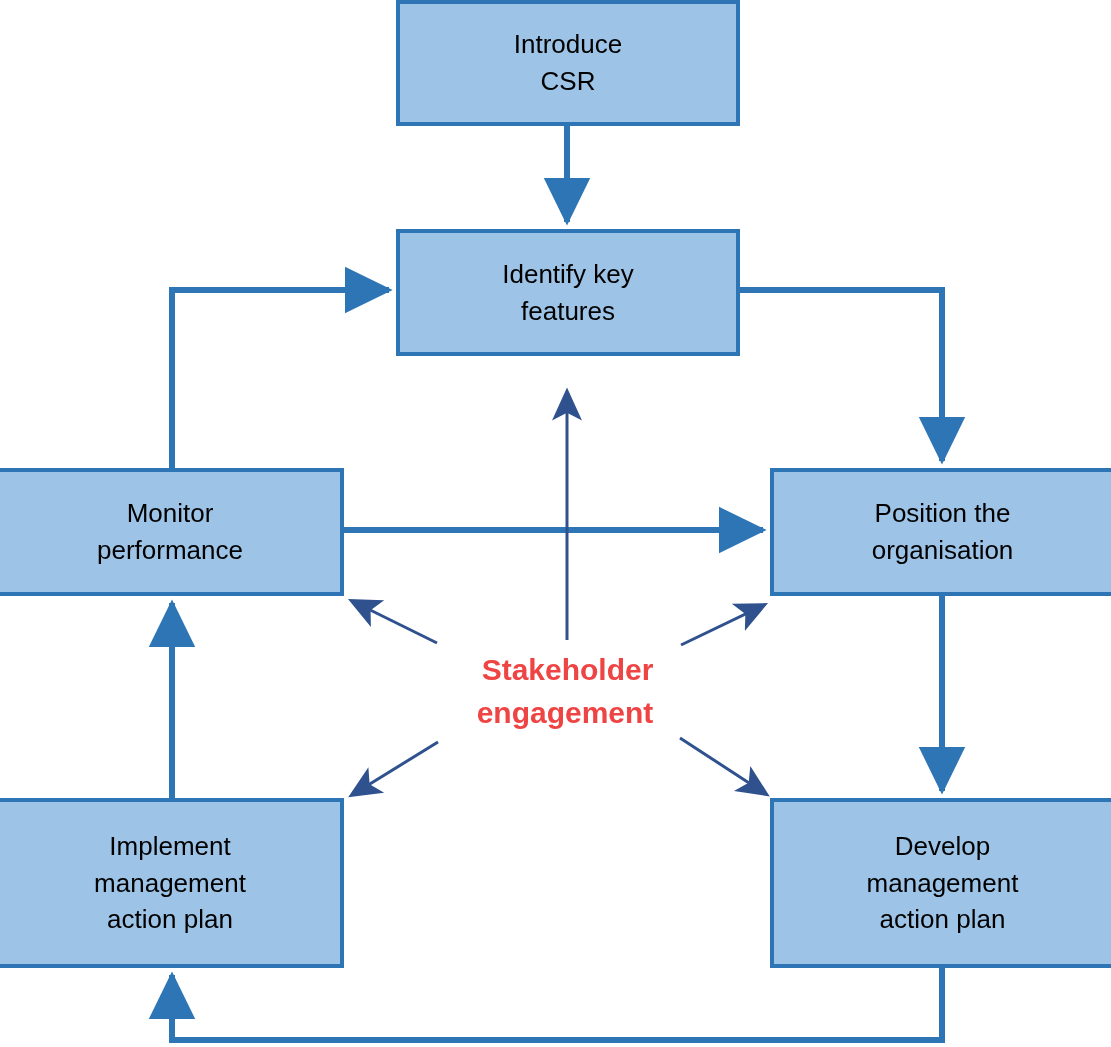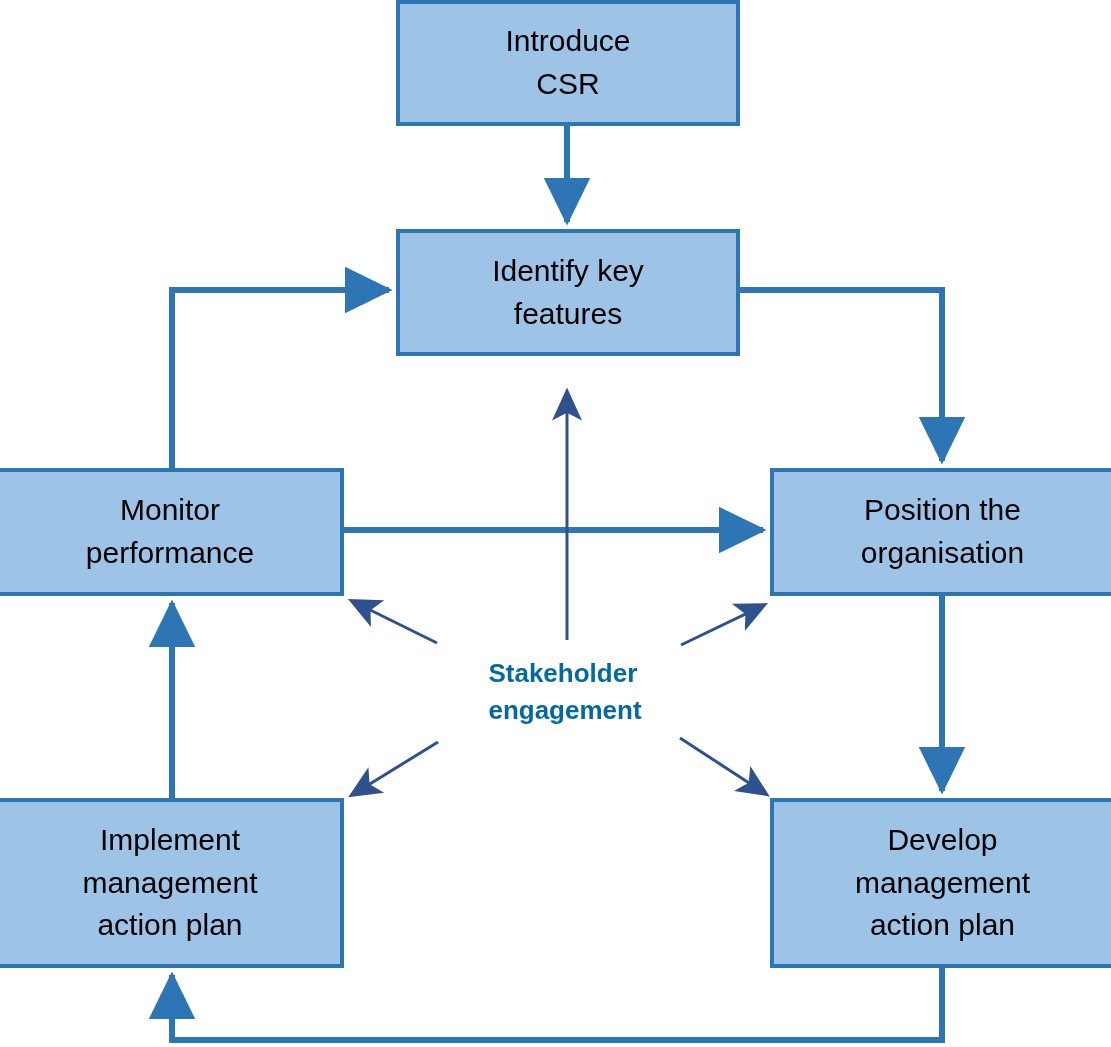--- a/index.html
+++ b/index.html
@@ -27,31 +27,31 @@
   .node {
     position: absolute;
     box-sizing: border-box;
     background: #9DC3E6;
     border: 4px solid #2E75B6;
     display: flex;
     align-items: center;
     justify-content: center;
     text-align: center;
     color: #000000;
-    font-size: 30px;
+    font-size: 26px;
     line-height: 1.42;
     font-family: "Liberation Sans", sans-serif;
     white-space: pre-line;
     z-index: 2;
   }
   .center-label {
     position: absolute;
-    text-align: left;
-    color: #0369a1;
-    font-size: 26px;
+    text-align: right;
+    color: #ef4444;
+    font-size: 30px;
     font-weight: bold;
     line-height: 1.42;
     white-space: pre-line;
     font-family: "Liberation Sans", sans-serif;
     background: #ffffff;
     z-index: 3;
     display: flex;
     align-items: center;
     justify-content: center;
   }

